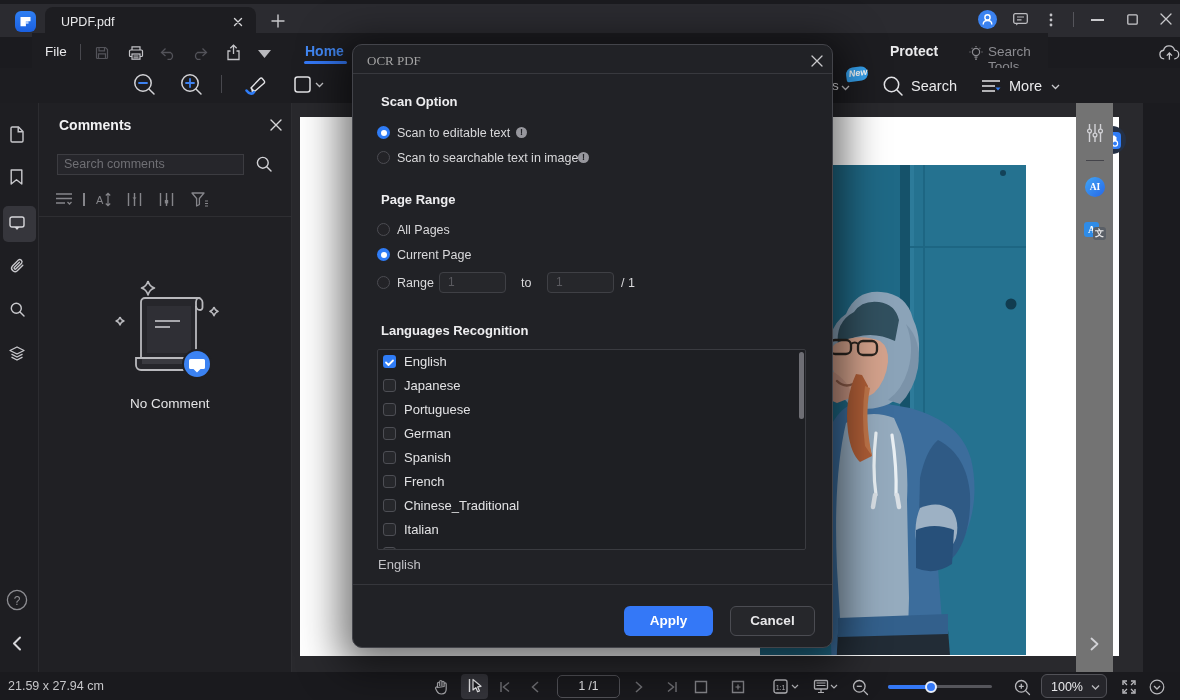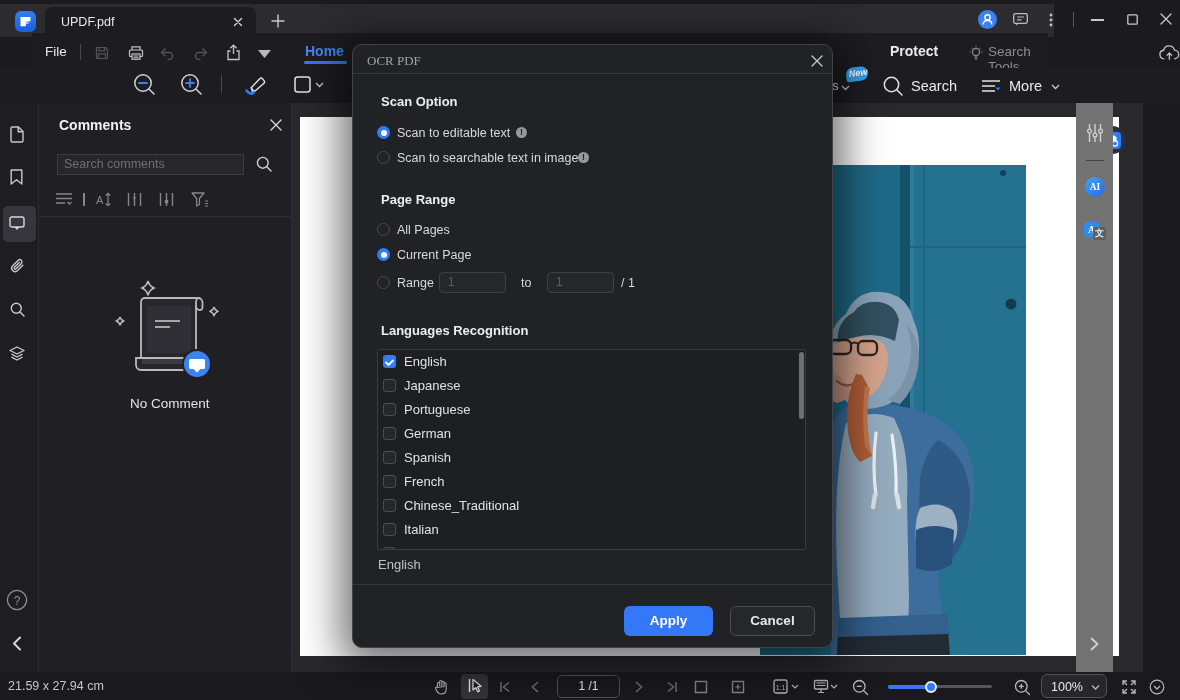--- a/index.html
+++ b/index.html
@@ -1,21 +1,21 @@
 <!DOCTYPE html>
 <html><head>
 <meta charset="utf-8">
 <style>
   * { margin:0; padding:0; box-sizing:border-box; }
   html,body { width:1180px; height:700px; overflow:hidden; background:#1b1b1f;
     font-family:"Liberation Sans", sans-serif; }
   .abs { position:absolute; }
   #app { position:relative; width:1180px; height:700px; }
   
-  #titlebar { position:absolute; left:0; top:4px; width:1054px; height:33px; background:#2b2b30; }
+  #titlebar { position:absolute; left:0; top:4px; width:1180px; height:33px; background:#2b2b30; }
   #tab { position:absolute; left:45px; top:3px; width:211px; height:30px; background:#1d1d21;
     border-radius:8px 8px 0 0; }
   #tab .tname { position:absolute; left:16px; top:8px; font-size:12.5px; color:#e8e8ea; }
   #logo { position:absolute; left:15px; top:7px; width:21px; height:21px; border-radius:6px;
     background:linear-gradient(180deg,#2f7ff2,#1a5fe0); }
   
   #menubar { position:absolute; left:0; top:33px; width:1016px; height:35px; background:#1d1d21;margin-left:32px; }
   
   #toolbar { position:absolute; left:0; top:68px; width:1180px; height:35px; background:#1d1d21; }
   

